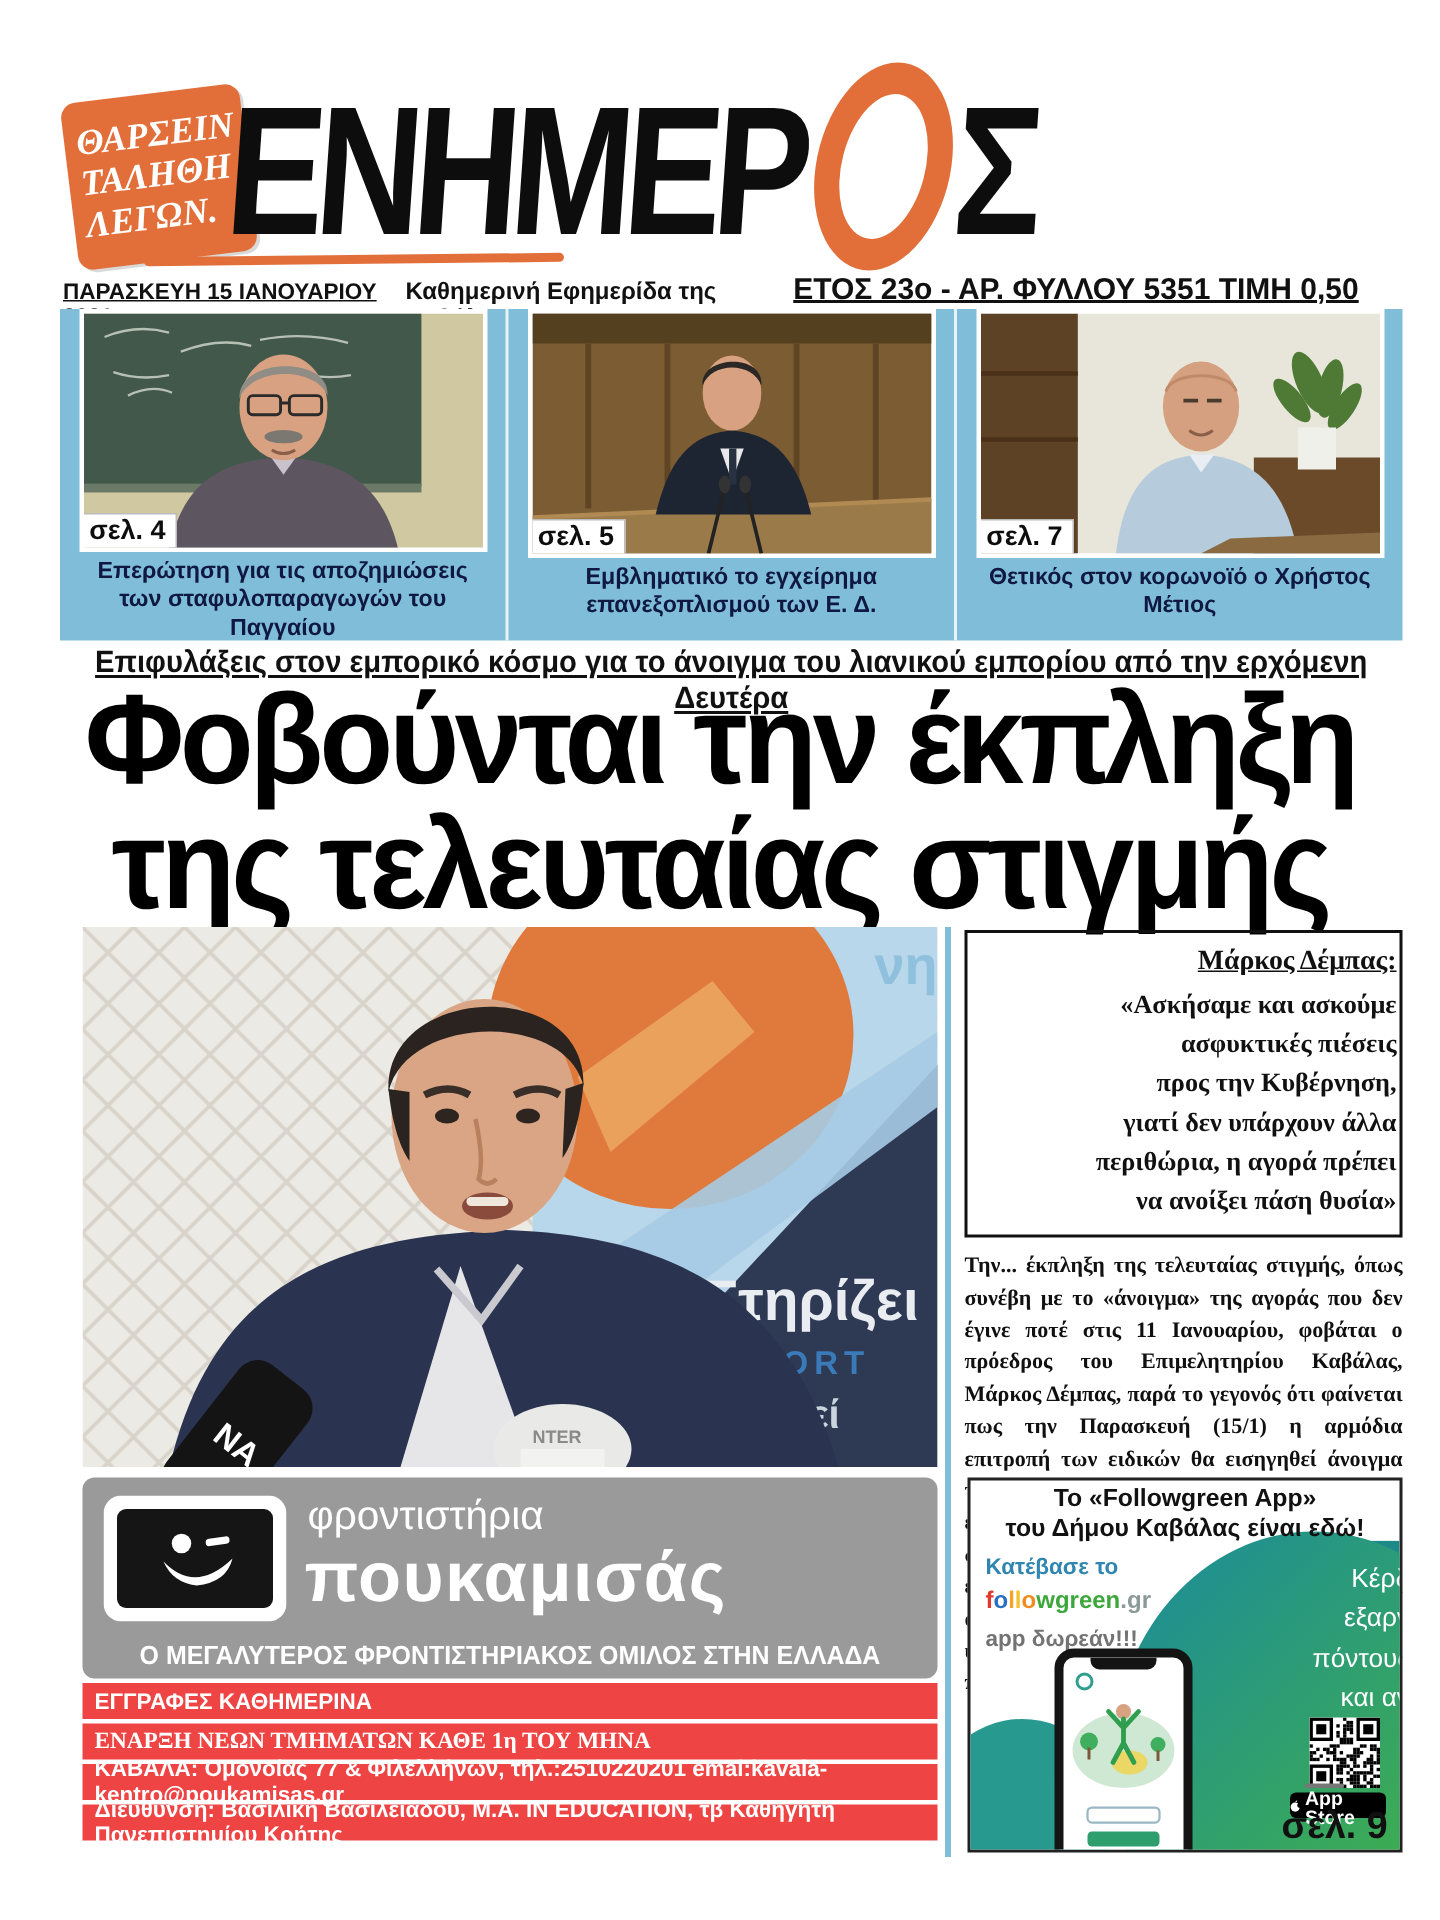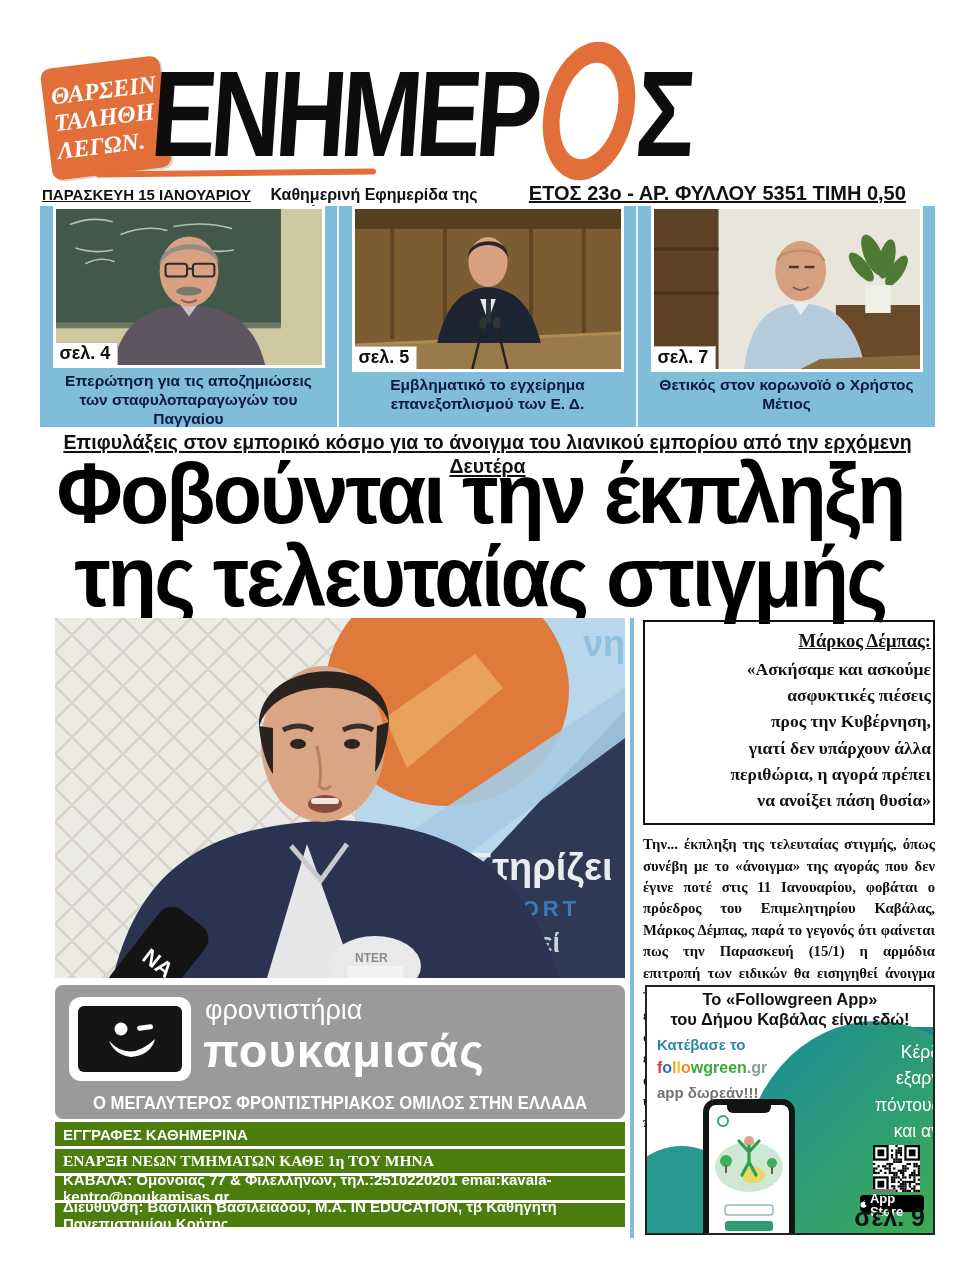--- a/index.html
+++ b/index.html
@@ -60,21 +60,21 @@
   .article-pageref{float:right;font-family:"Liberation Sans",sans-serif;font-weight:bold;font-size:18px;}
 
   
   .bottom-left{position:absolute;left:55px;top:985px;width:570px;}
   .ad-gray{background:#9a9a9a;border-radius:8px;height:134px;position:relative;}
   .ad-logo{position:absolute;left:14px;top:12px;width:122px;height:84px;}
   .ad-name1{position:absolute;left:150px;top:10px;color:#fff;font-size:27px;}
   .ad-name2{position:absolute;left:148px;top:38px;color:#fff;font-size:47px;font-weight:bold;letter-spacing:1px;}
   .ad-tagline{position:absolute;bottom:5px;width:100%;text-align:center;color:#fff;font-weight:bold;
               font-size:17.5px;transform:scaleX(0.95);}
-  .bar{margin-top:3px;height:24px;background:#4d7c0f;color:#fff;display:flex;align-items:center;
+  .bar{margin-top:3px;height:24px;background:#ef4444;color:#fff;display:flex;align-items:center;
        padding-left:8px;font-weight:bold;font-size:15px;}
   .bar.serif{font-family:"Liberation Serif",serif;font-size:15.5px;}
   .bar:first-of-type{margin-top:6px;}
 
   
   .fg-box{position:absolute;left:645px;top:985px;width:290px;height:250px;border:2px solid #222;
           background:#fff;overflow:hidden;box-sizing:border-box;}
   .fg-header{text-align:center;font-weight:bold;font-size:16.5px;line-height:1.2;margin-top:3px;position:relative;z-index:5;}
   .fg-wedge{position:absolute;right:0;top:40px;width:62px;height:95px;
             background:#1d8a8a;clip-path:polygon(100% 0,100% 100%,0 0);}

